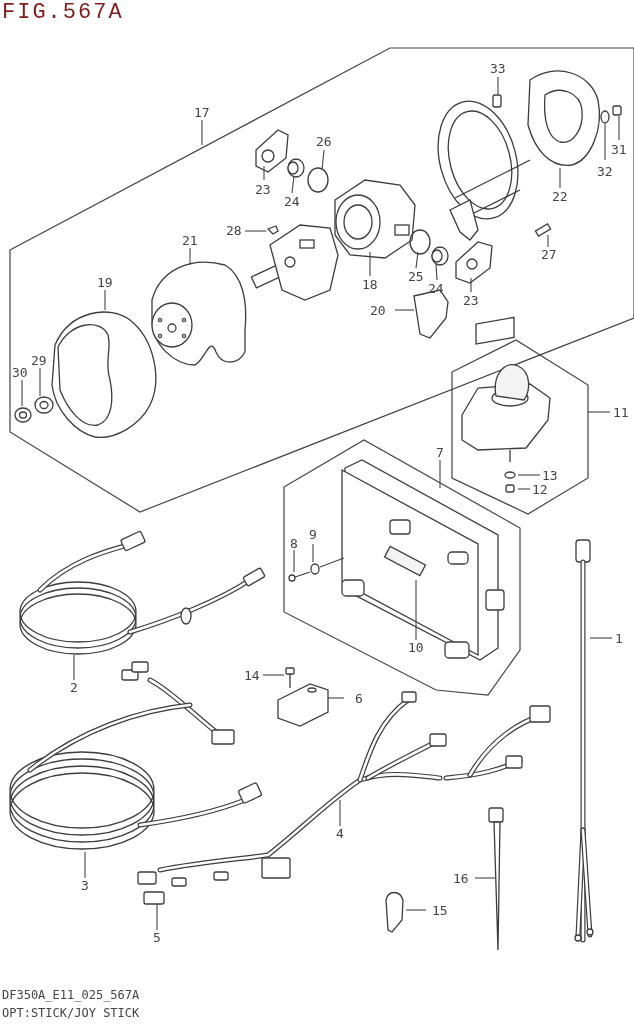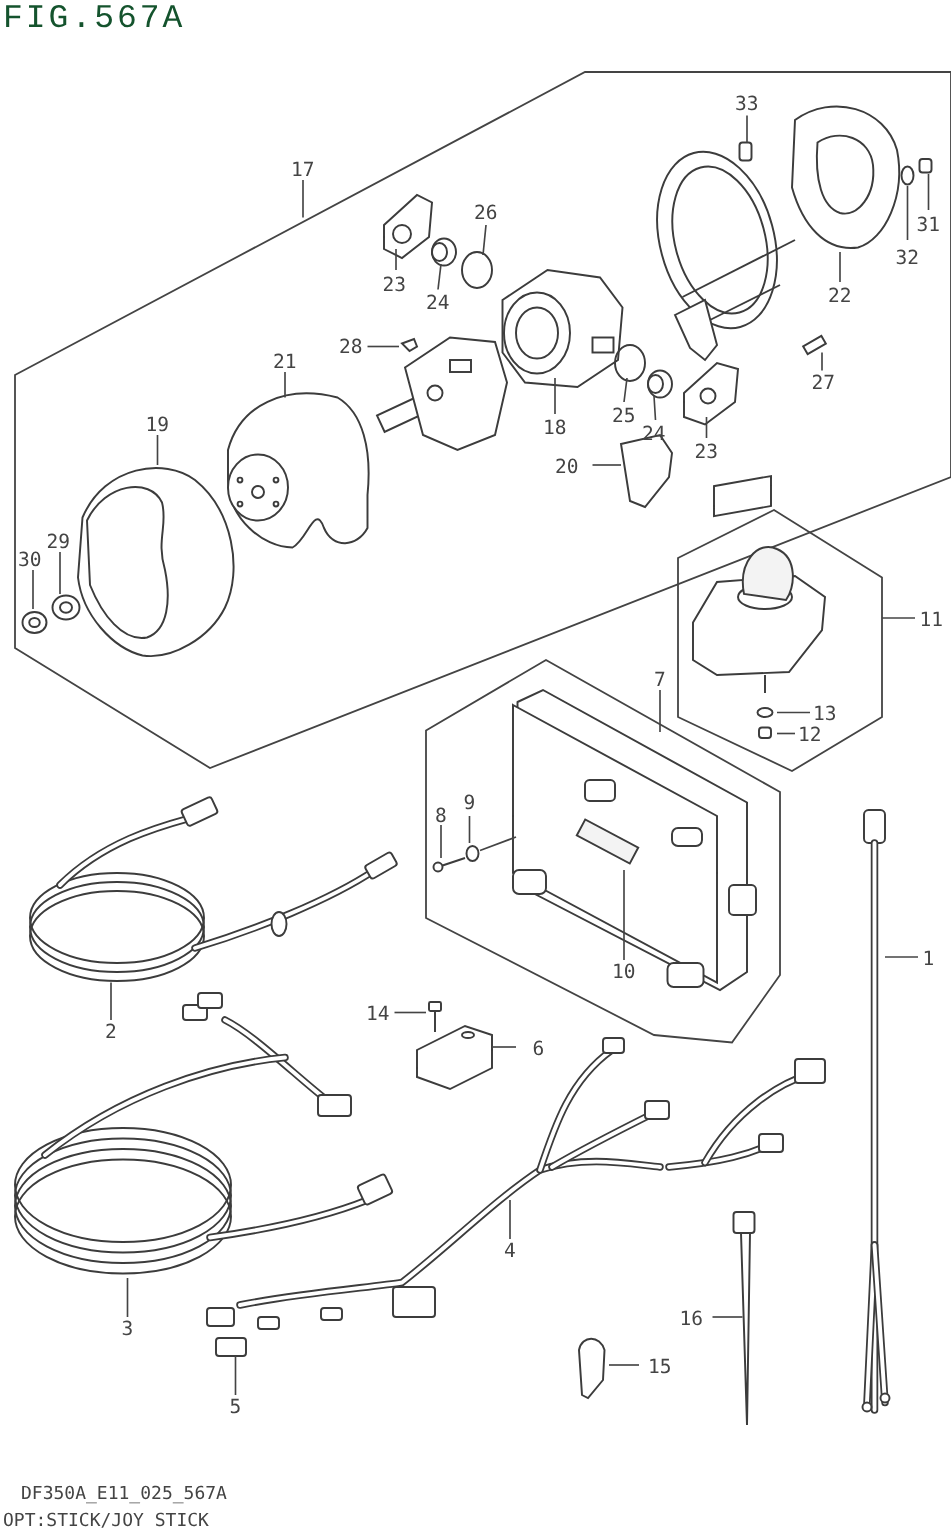--- a/index.html
+++ b/index.html
@@ -1,18 +1,18 @@
 <!DOCTYPE html>
 <html><head>
 <meta charset="utf-8">
 <style>
   html, body { margin:0; padding:0; background:#ffffff; }
   body { width:634px; height:1024px; position:relative; overflow:hidden; font-family:"DejaVu Sans Mono","Liberation Mono",monospace; color:#3a3a3a; }
-  #fig-title { position:absolute; left:2px; top:0px; font-family:"Liberation Mono","DejaVu Sans Mono",monospace; font-size:22px; letter-spacing:2px; color:#14532d; }
-  #footer-code { position:absolute; left:2px; top:988px; font-size:12px; color:#444;margin-left:12px; }
+  #fig-title { position:absolute; left:2px; top:0px; font-family:"Liberation Mono","DejaVu Sans Mono",monospace; font-size:22px; letter-spacing:2px; color:#7f1d1d; }
+  #footer-code { position:absolute; left:2px; top:988px; font-size:12px; color:#444; }
   #footer-name { position:absolute; left:2px; top:1006px; font-size:12px; color:#444; }
   svg#diagram { position:absolute; left:0; top:0; }
   .frame { fill:none; stroke:#444; stroke-width:1.2; }
   .part { fill:#fff; stroke:#3c3c3c; stroke-width:1.3; }
   .part-shade { fill:#f3f3f3; stroke:#3c3c3c; stroke-width:1.3; }
   .wire { fill:none; stroke:#3c3c3c; stroke-width:5; stroke-linecap:round; }
   .wire-in { fill:none; stroke:#fff; stroke-width:2.6; stroke-linecap:round; }
   .leader { stroke:#444; stroke-width:1.1; fill:none; }
   .callout { font-family:"DejaVu Sans Mono","Liberation Mono",monospace; font-size:13px; fill:#444; }
 </style>

